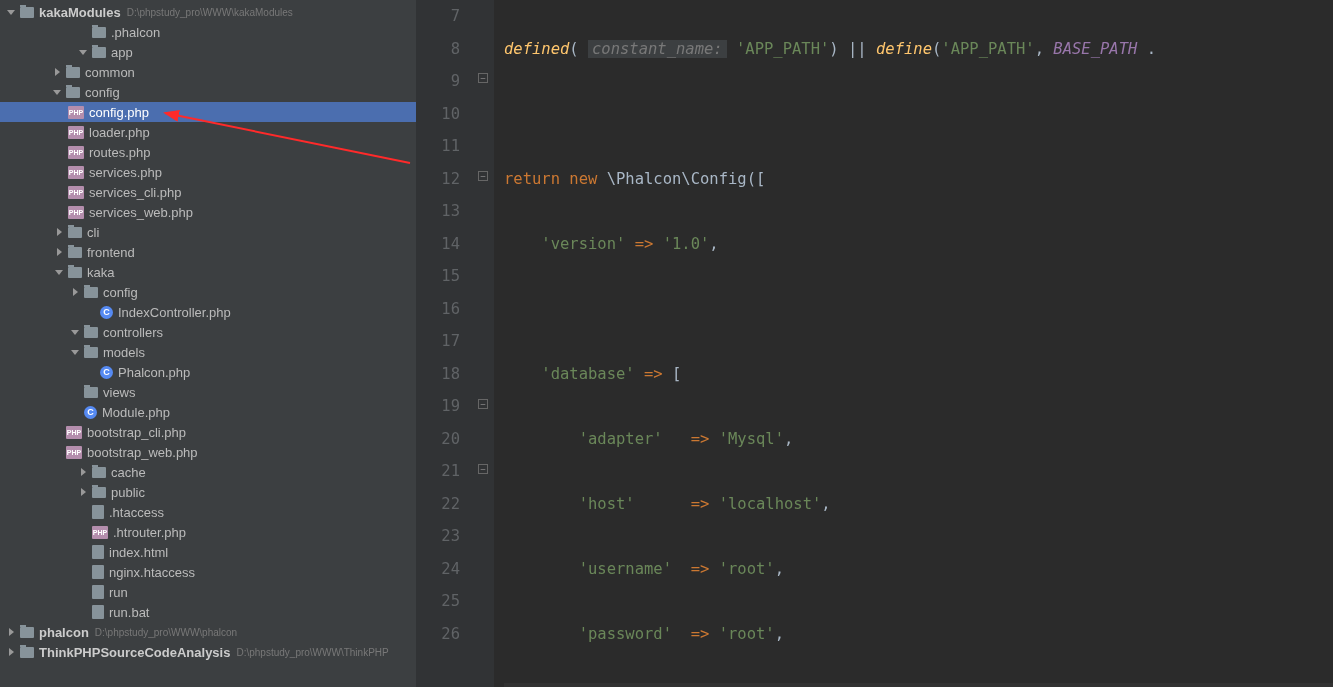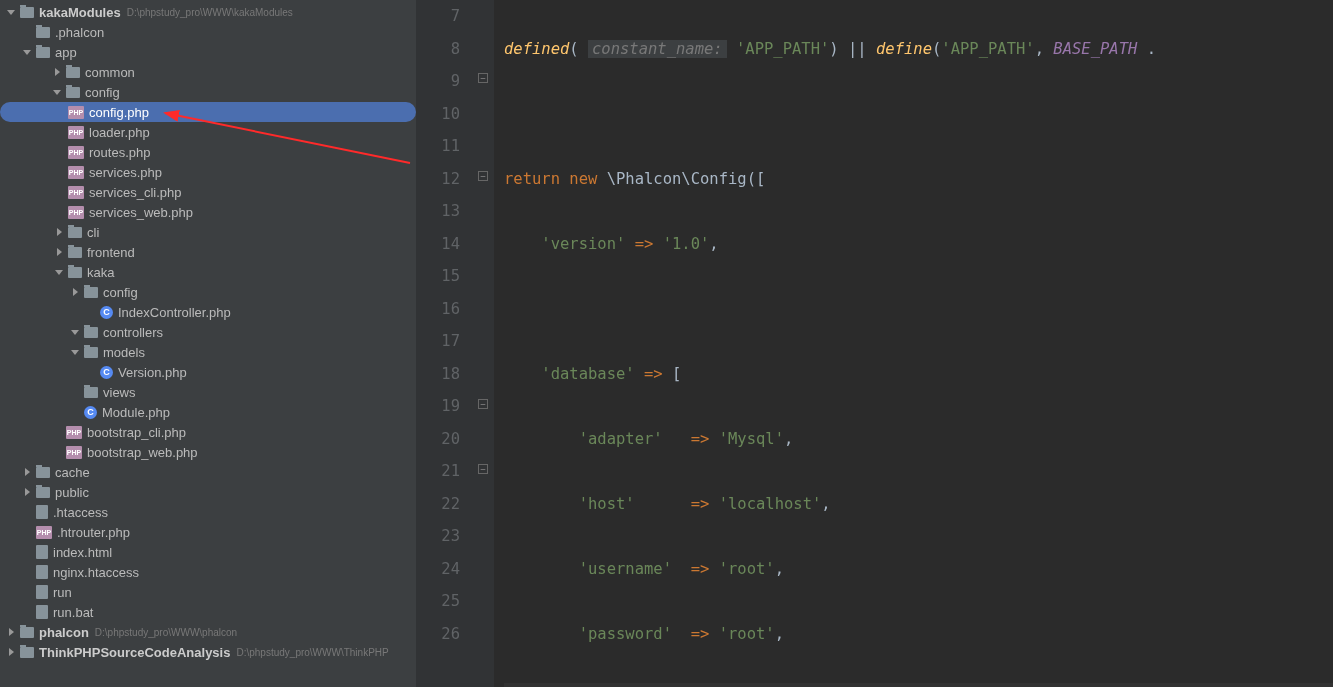--- a/index.html
+++ b/index.html
@@ -1,38 +1,38 @@
 <!DOCTYPE html>
 <html><head>
 <meta charset="utf-8">
 <style>
 * { margin: 0; padding: 0; box-sizing: border-box; }
 body { font-family: 'Consolas', 'Monaco', monospace; background: #2b2b2b; color: #a9b7c6; font-size: 13px; overflow: hidden; width: 1333px; height: 687px; }
 .container { display: flex; height: 687px; }
 .sidebar { width: 416px; background: #3c3f41; overflow-y: auto; font-family: 'Segoe UI', sans-serif; font-size: 13px; color: #bbbbbb; position: relative; }
 .tree { padding-top: 2px; }
 .tree-node { display: flex; align-items: center; height: 20px; cursor: pointer; white-space: nowrap; }
-.tree-node.selected { background: #4b6eaf; color: #fff; border-radius: 10px; }
+.tree-node.selected { background: #4b6eaf; color: #fff; }
 .arrow { width: 10px; height: 10px; margin-right: 4px; display: inline-flex; align-items: center; justify-content: center; flex-shrink: 0; }
 .arrow.open::before { content: ''; border-left: 4px solid transparent; border-right: 4px solid transparent; border-top: 5px solid #999; display: block; }
 .arrow.closed::before { content: ''; border-top: 4px solid transparent; border-bottom: 4px solid transparent; border-left: 5px solid #999; display: block; }
 .arrow.none { visibility: hidden; }
 .icon { width: 16px; height: 16px; margin-right: 5px; display: inline-flex; align-items: center; justify-content: center; flex-shrink: 0; font-size: 10px; }
 .icon.folder { background: #87939a; border-radius: 1px; width: 14px; height: 11px; position: relative; }
 .icon.folder::before { content: ''; position: absolute; top: -2px; left: 0; width: 6px; height: 2px; background: #87939a; }
 .icon.php-file { background: #b48ead; color: #fff; font-size: 7px; font-weight: bold; display: inline-flex; align-items: center; justify-content: center; width: 16px; height: 13px; border-radius: 1px; }
 .icon.php-file::after { content: 'PHP'; }
 .icon.class-file { background: #568af2; border-radius: 50%; width: 13px; height: 13px; color: #fff; font-size: 9px; font-weight: bold; }
 .icon.class-file::after { content: 'C'; }
 .icon.generic-file { background: #87939a; width: 12px; height: 14px; border-radius: 1px; }
 .node-label { color: #bbbbbb; }
 .tree-node.selected .node-label { color: #fff; }
 .node-label.bold { font-weight: bold; color: #ccc; }
 .node-path { color: #787878; margin-left: 6px; font-size: 10px; }
-.p0 { padding-left: 6px; } .p1 { padding-left: 22px; } .p2 { padding-left: 52px; } .p3 { padding-left: 54px; } .p4 { padding-left: 70px; } .p5 { padding-left: 86px; }
+.p0 { padding-left: 6px; } .p1 { padding-left: 30px; margin-left: 48px; } .p2 { padding-left: 52px; } .p3 { padding-left: 54px; } .p4 { padding-left: 70px; } .p5 { padding-left: 86px; }
 .arrow-annotation { position: absolute; top: 108px; left: 160px; pointer-events: none; }
 .editor { flex: 1; background: #2b2b2b; display: flex; font-size: 15.5px; line-height: 32.5px; position: relative; }
 .gutter { width: 62px; text-align: right; color: #606366; padding-right: 18px; background: #313335; user-select: none; }
 .gutter-line { height: 32.5px; }
 .fold-col { width: 16px; background: #313335; position: relative; }
 .fold-mark { position: absolute; left: 0; width: 10px; height: 10px; border: 1px solid #666; color: #888; font-size: 9px; line-height: 8px; text-align: center; }
 .code { flex: 1; padding-left: 10px; white-space: pre; position: relative; }
 .code-line { height: 32.5px; }
 .code-line.hl { background: #323232; }
 .c-kw { color: #cc7832; }
@@ -137,21 +137,21 @@
           <span class="node-label">controllers</span>
         </div>
         <div class="tree-node p4">
           <span class="arrow open"></span>
           <span class="icon folder"></span>
           <span class="node-label">models</span>
         </div>
         <div class="tree-node p5">
           <span class="arrow none"></span>
           <span class="icon class-file"></span>
-          <span class="node-label">Version.php</span>
+          <span class="node-label">Phalcon.php</span>
         </div>
         <div class="tree-node p4">
           <span class="arrow none"></span>
           <span class="icon folder"></span>
           <span class="node-label">views</span>
         </div>
         <div class="tree-node p4">
           <span class="arrow none"></span>
           <span class="icon class-file"></span>
           <span class="node-label">Module.php</span>

